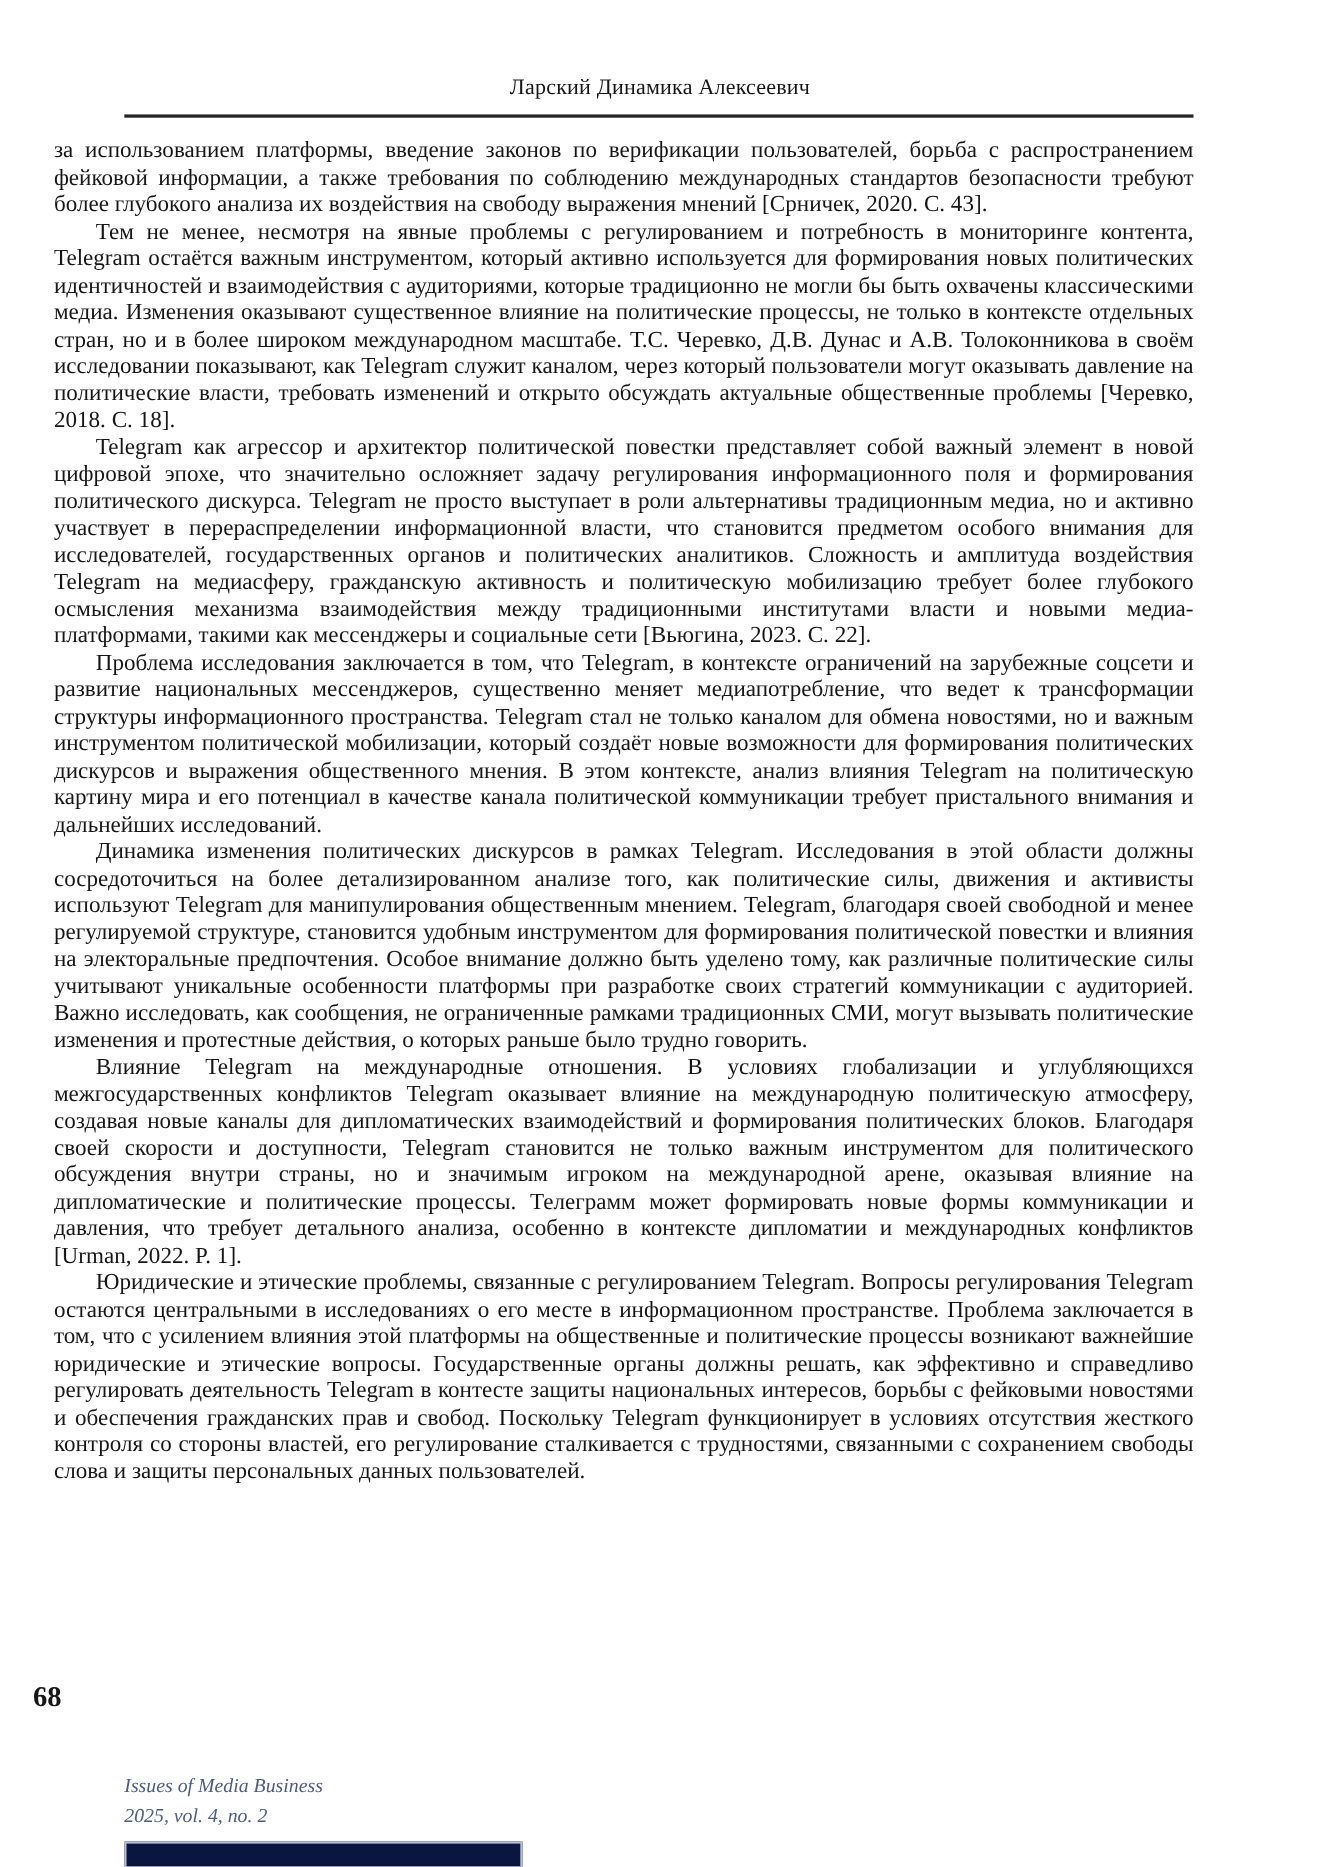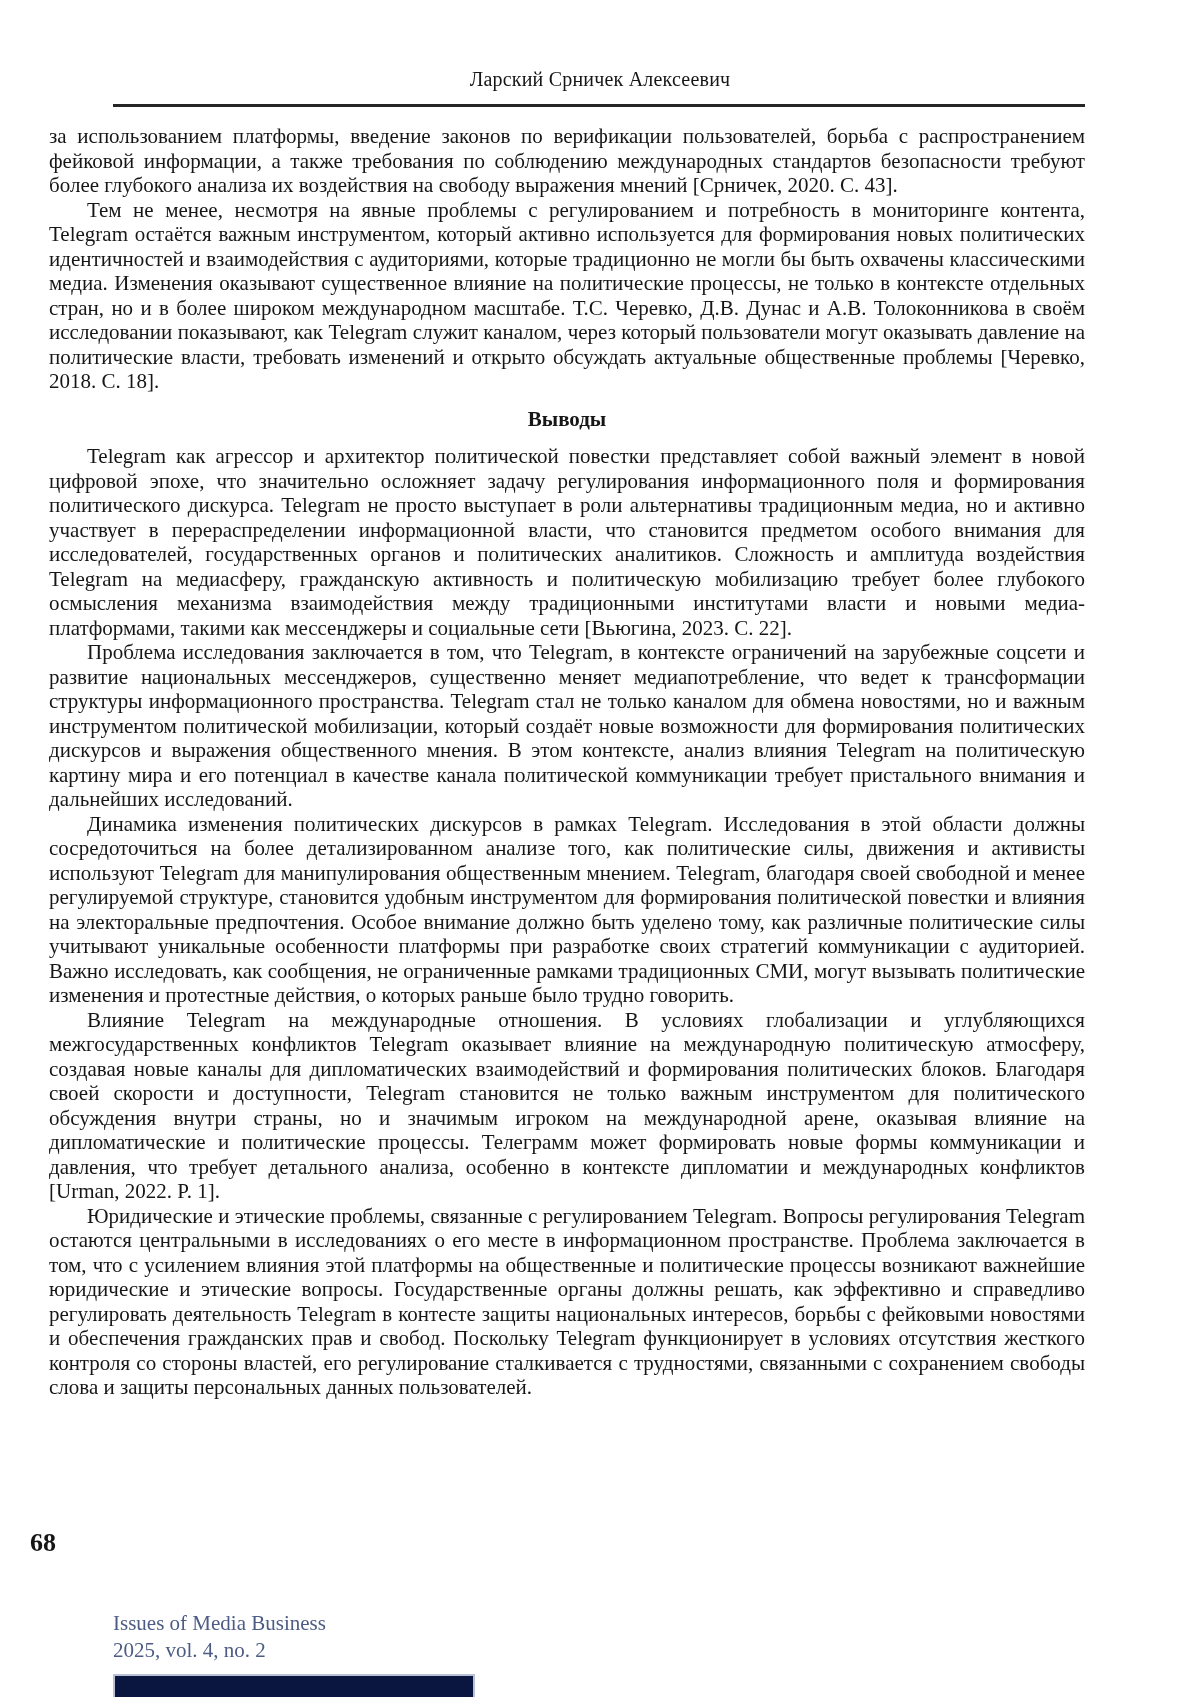--- a/index.html
+++ b/index.html
@@ -57,50 +57,50 @@
     left:30px;
     top:1528px;
     font-size:26px;
     font-weight:bold;
     color:var(--body-text);
   }
   .footer-block{
     position:absolute;
     left:113px;
     top:1610px;
-    font-size:21px;
+    font-size:18px;
     line-height:27px;
     color:var(--footer-text);
+    font-style:italic;
   }
   .footer-bar{
     position:absolute;
     left:113px;
     top:1674px;
     width:362px;
     height:23px;
     background:var(--bottom-bar);
     border-top:2px solid var(--bar-edge);
     border-left:2px solid var(--bar-edge);
     border-right:2px solid var(--bar-edge);
     box-sizing:border-box;
   }
 </style>
 </head>
 <body>
 
 <div class="page">
 
-  <div class="running-head">Ларский Срничек Алексеевич</div>
+  <div class="running-head">Ларский Динамика Алексеевич</div>
 
   <hr class="head-rule">
 
   <div class="article">
       <p class="para">за использованием платформы, введение законов по верификации пользователей, борьба с распространением фейковой информации, а также требования по соблюдению международных стандартов безопасности требуют более глубокого анализа их воздействия на свободу выражения мнений [Срничек, 2020. С. 43].</p>
       <p class="para indent">Тем не менее, несмотря на явные проблемы с регулированием и потребность в мониторинге контента, Telegram остаётся важным инструментом, который активно используется для формирования новых политических идентичностей и взаимодействия с аудиториями, которые традиционно не могли бы быть охвачены классическими медиа. Изменения оказывают существенное влияние на политические процессы, не только в контексте отдельных стран, но и в более широком международном масштабе. Т.С. Черевко, Д.В. Дунас и А.В. Толоконникова в своём исследовании показывают, как Telegram служит каналом, через который пользователи могут оказывать давление на политические власти, требовать изменений и открыто обсуждать актуальные общественные проблемы [Черевко, 2018. С. 18].</p>
-      <h2 class="section-heading">Выводы</h2>
       <p class="para indent">Telegram как агрессор и архитектор политической повестки представляет собой важный элемент в новой цифровой эпохе, что значительно осложняет задачу регулирования информационного поля и формирования политического дискурса. Telegram не просто выступает в роли альтернативы традиционным медиа, но и активно участвует в перераспределении информационной власти, что становится предметом особого внимания для исследователей, государственных органов и политических аналитиков. Сложность и амплитуда воздействия Telegram на медиасферу, гражданскую активность и политическую мобилизацию требует более глубокого осмысления механизма взаимодействия между традиционными институтами власти и новыми медиа-платформами, такими как мессенджеры и социальные сети [Вьюгина, 2023. С. 22].</p>
       <p class="para indent">Проблема исследования заключается в том, что Telegram, в контексте ограничений на зарубежные соцсети и развитие национальных мессенджеров, существенно меняет медиапотребление, что ведет к трансформации структуры информационного пространства. Telegram стал не только каналом для обмена новостями, но и важным инструментом политической мобилизации, который создаёт новые возможности для формирования политических дискурсов и выражения общественного мнения. В этом контексте, анализ влияния Telegram на политическую картину мира и его потенциал в качестве канала политической коммуникации требует пристального внимания и дальнейших исследований.</p>
       <p class="para indent">Динамика изменения политических дискурсов в рамках Telegram. Исследования в этой области должны сосредоточиться на более детализированном анализе того, как политические силы, движения и активисты используют Telegram для манипулирования общественным мнением. Telegram, благодаря своей свободной и менее регулируемой структуре, становится удобным инструментом для формирования политической повестки и влияния на электоральные предпочтения. Особое внимание должно быть уделено тому, как различные политические силы учитывают уникальные особенности платформы при разработке своих стратегий коммуникации с аудиторией. Важно исследовать, как сообщения, не ограниченные рамками традиционных СМИ, могут вызывать политические изменения и протестные действия, о которых раньше было трудно говорить.</p>
       <p class="para indent">Влияние Telegram на международные отношения. В условиях глобализации и углубляющихся межгосударственных конфликтов Telegram оказывает влияние на международную политическую атмосферу, создавая новые каналы для дипломатических взаимодействий и формирования политических блоков. Благодаря своей скорости и доступности, Telegram становится не только важным инструментом для политического обсуждения внутри страны, но и значимым игроком на международной арене, оказывая влияние на дипломатические и политические процессы. Телеграмм может формировать новые формы коммуникации и давления, что требует детального анализа, особенно в контексте дипломатии и международных конфликтов [Urman, 2022. P. 1].</p>
       <p class="para indent">Юридические и этические проблемы, связанные с регулированием Telegram. Вопросы регулирования Telegram остаются центральными в исследованиях о его месте в информационном пространстве. Проблема заключается в том, что с усилением влияния этой платформы на общественные и политические процессы возникают важнейшие юридические и этические вопросы. Государственные органы должны решать, как эффективно и справедливо регулировать деятельность Telegram в контесте защиты национальных интересов, борьбы с фейковыми новостями и обеспечения гражданских прав и свобод. Поскольку Telegram функционирует в условиях отсутствия жесткого контроля со стороны властей, его регулирование сталкивается с трудностями, связанными с сохранением свободы слова и защиты персональных данных пользователей.</p>
     </div>
 
   <div class="page-number">68</div>
 
   <div class="footer-block">

